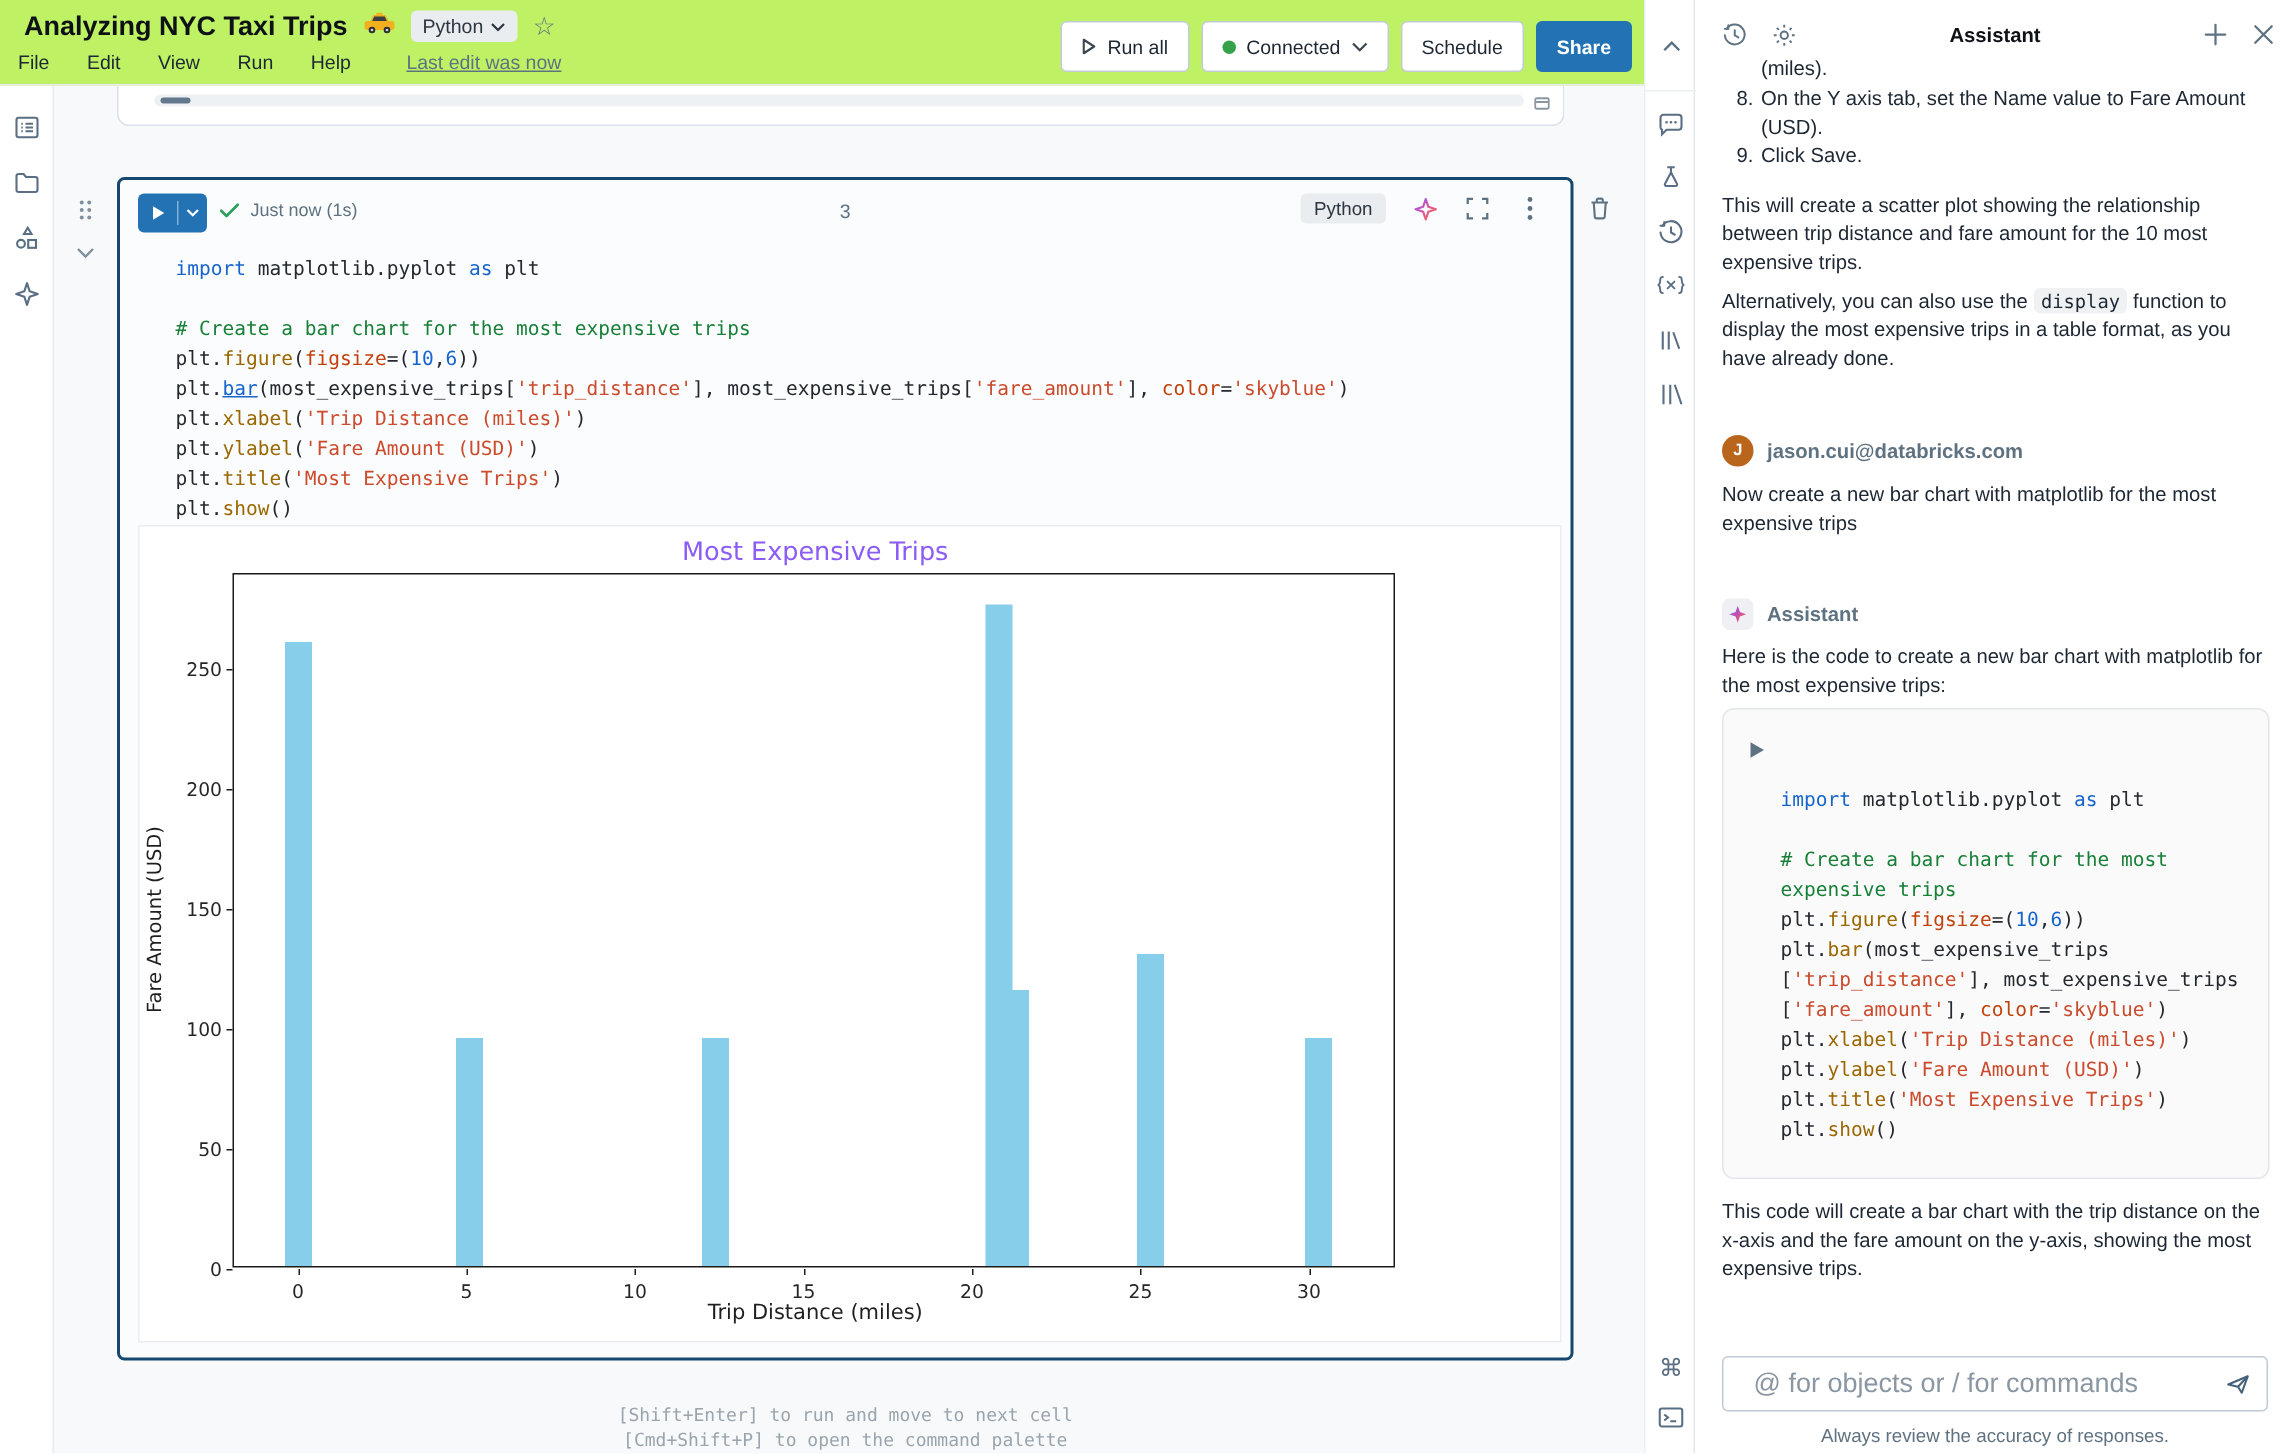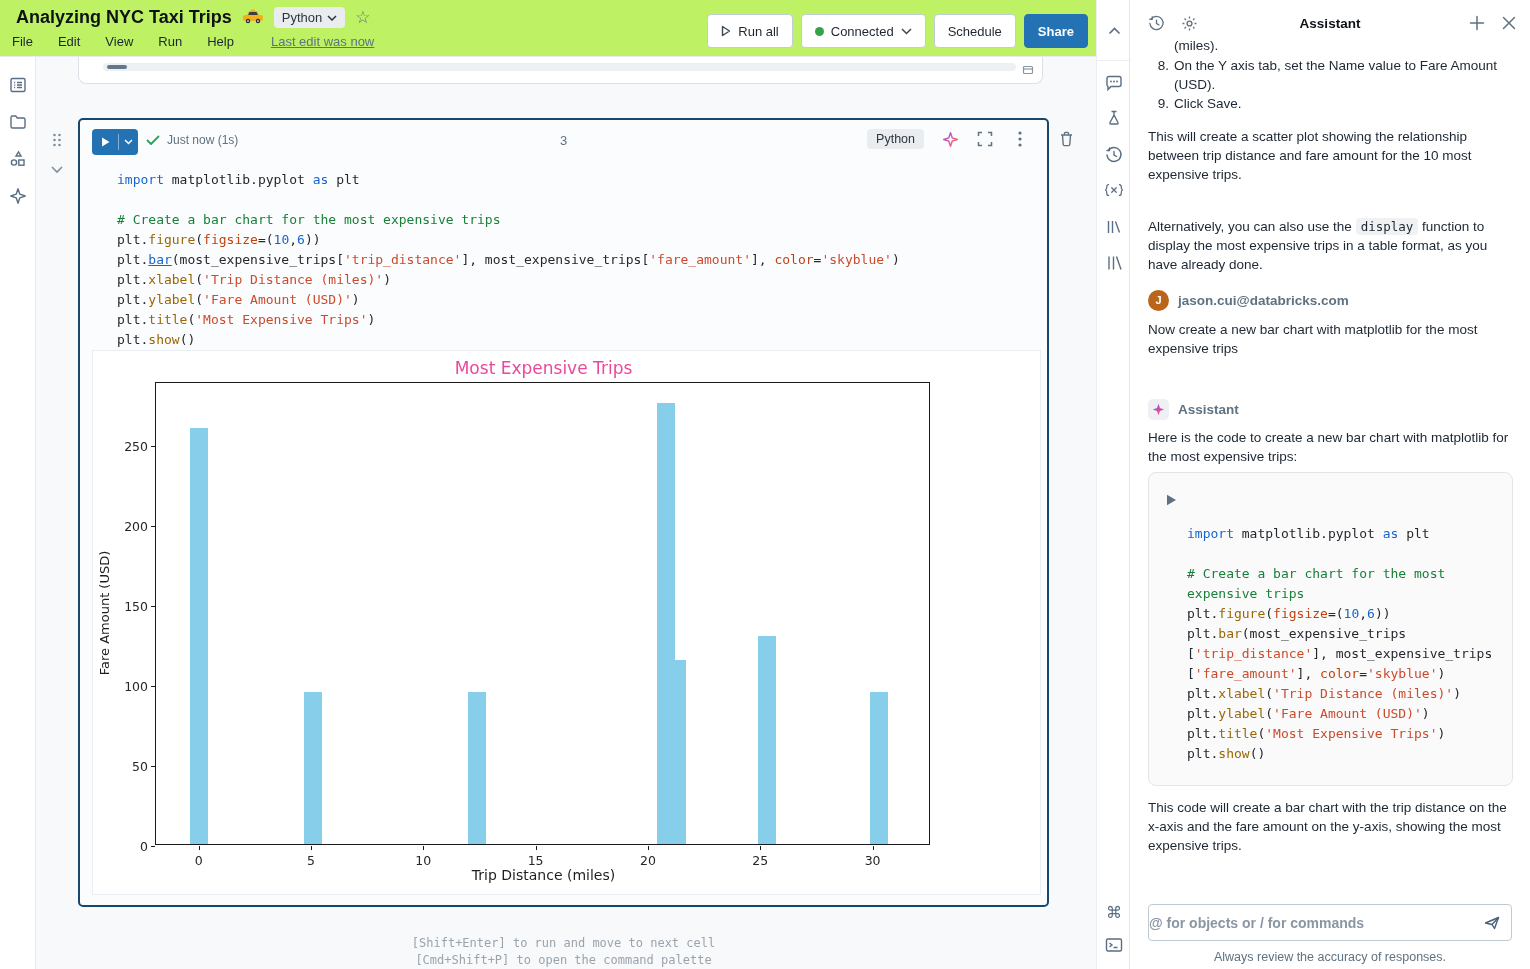--- a/index.html
+++ b/index.html
@@ -54,21 +54,21 @@
   .tk-kw  { color:#1765cc; }
   .tk-com { color:#188038; }
   .tk-fn  { color:#9a6700; }
   .tk-str { color:#cb4b2c; }
   .tk-num { color:#1765cc; }
   .tk-prm { color:#c2410c; }
   .tk-link{ color:#1765cc; text-decoration:underline; }
 
   .output-box { position:absolute; left:12px; top:230px; width:949px; height:545px; background:#fff; border:1px solid #e9eef3; }
   .chart { position:absolute; inset:0; font-family:"DejaVu Sans", sans-serif; }
-  .chart-title { position:absolute; left:62px; width:777px; top:7px; text-align:center; font-size:17px; color:#ec4899; }
+  .chart-title { position:absolute; left:62px; width:777px; top:7px; text-align:center; font-size:17px; color:#8b5cf6; }
   .plot { position:absolute; left:62px; top:31px; width:775px; height:463px; border:1px solid #1a1a1a; }
   .bar { position:absolute; bottom:0; }
   .xtick { position:absolute; width:1px; height:4px; background:#1a1a1a; top:463px; }
   .ytick { position:absolute; height:1px; width:4px; background:#1a1a1a; left:-5px; }
   .xtlab { position:absolute; top:470px; transform:translateX(-50%); font-size:12.5px; color:#262626; }
   .ytlab { position:absolute; right:781px; transform:translateY(-50%); font-size:12.5px; color:#262626; white-space:nowrap; }
   .xlabel { position:absolute; left:62px; width:777px; top:516px; text-align:center; font-size:14px; color:#1f1f1f; }
   .ylabel { position:absolute; left:11px; top:262px; transform:translate(-50%,-50%) rotate(-90deg); font-size:13px; color:#1f1f1f; white-space:nowrap; }
 
   .nb-footer { position:absolute; left:42px; width:971px; top:878px; text-align:center; font-family:"DejaVu Sans Mono","Liberation Mono",monospace; font-size:12px; color:#9aa4ad; line-height:17px; }
@@ -93,21 +93,21 @@
   .user-row { display:flex; align-items:center; gap:9px; }
   .avatar { width:21px; height:21px; border-radius:50%; background:#b9651c; color:#fff; font-size:11px; font-weight:700; display:flex; align-items:center; justify-content:center; }
   .user-email { color:#5f7281; font-weight:600; }
   .asst-row { display:flex; align-items:center; gap:9px; }
   .asst-badge { width:21px; height:21px; border-radius:5px; background:#eef0f3; display:flex; align-items:center; justify-content:center; }
   .asst-label { color:#5f7281; font-weight:600; }
   .code-block { position:absolute; left:0; width:365px; height:314px; background:#fafafa; border:1px solid #e2e5e9; border-radius:8px; }
   .cb-play { position:absolute; left:17px; top:21px; color:#5f7281; cursor:pointer; }
   .cb-lines { position:absolute; left:38px; top:51px; font-family:"DejaVu Sans Mono","Liberation Mono",monospace; font-size:13px; }
   .as-input { position:absolute; left:0; top:0; width:364px; height:37px; border:1px solid #c0cad3; border-radius:4px; background:#fff; }
-  .as-input input { position:absolute; left:0; top:0; width:310px; height:35px; border:none; outline:none; font-size:14px; font-family:"Liberation Sans", sans-serif; color:#1d2733; background:transparent;font-weight:bold; }
+  .as-input input { position:absolute; left:20px; top:0; width:310px; height:35px; border:none; outline:none; font-size:18px; font-family:"Liberation Sans", sans-serif; color:#1d2733; background:transparent; }
   .as-input input::placeholder { color:#8a97a3; }
   .send-ic { position:absolute; right:10px; top:9px; color:#45607a; cursor:pointer; }
   .disclaimer { text-align:center; color:#5f7281; font-size:12.5px; }
 </style>
 </head>
 <body>
 
 <div class="app">
 
   <div class="header">
@@ -423,21 +423,21 @@
           <div class="list-row">
             <span class="list-num">8.</span>
             <span class="list-text">On the Y axis tab, set the Name value to Fare Amount (USD).</span>
           </div>
           <div class="list-row">
             <span class="list-num">9.</span>
             <span class="list-text">Click Save.</span>
           </div>
         </div>
       <div class="blk" style="top:127px;">This will create a scatter plot showing the relationship between trip distance and fare amount for the 10 most expensive trips.</div>
-      <div class="blk" style="top:191px;margin-top:26px;">
+      <div class="blk" style="top:191px;">
         <span>Alternatively, you can also use the </span><span class="inline-code">display</span><span> function to display the most expensive trips in a table format, as you have already done.</span>
       </div>
 
       <div class="blk user-row" style="top:290px;">
         <span class="avatar">J</span>
         <span class="user-email">jason.cui@databricks.com</span>
       </div>
       <div class="blk" style="top:320px;">Now create a new bar chart with matplotlib for the most expensive trips</div>
 
       <div class="blk asst-row" style="top:399px;">

